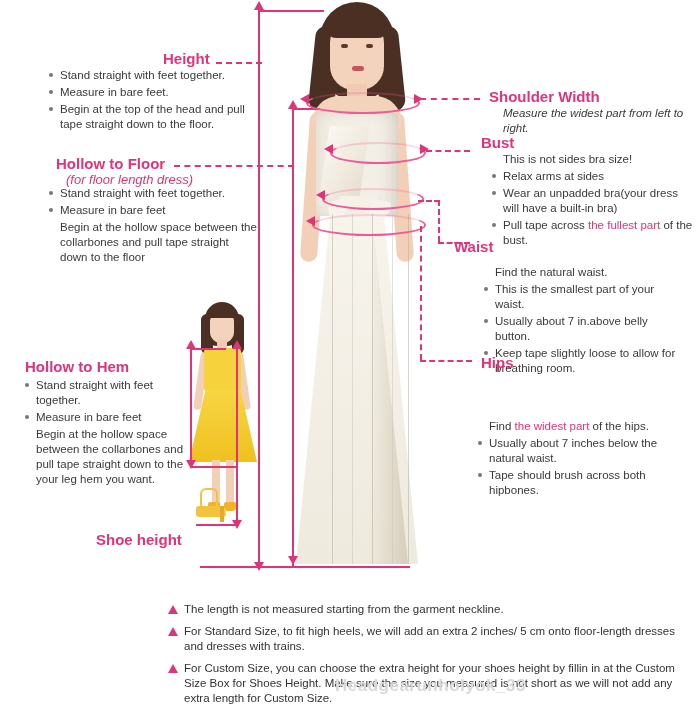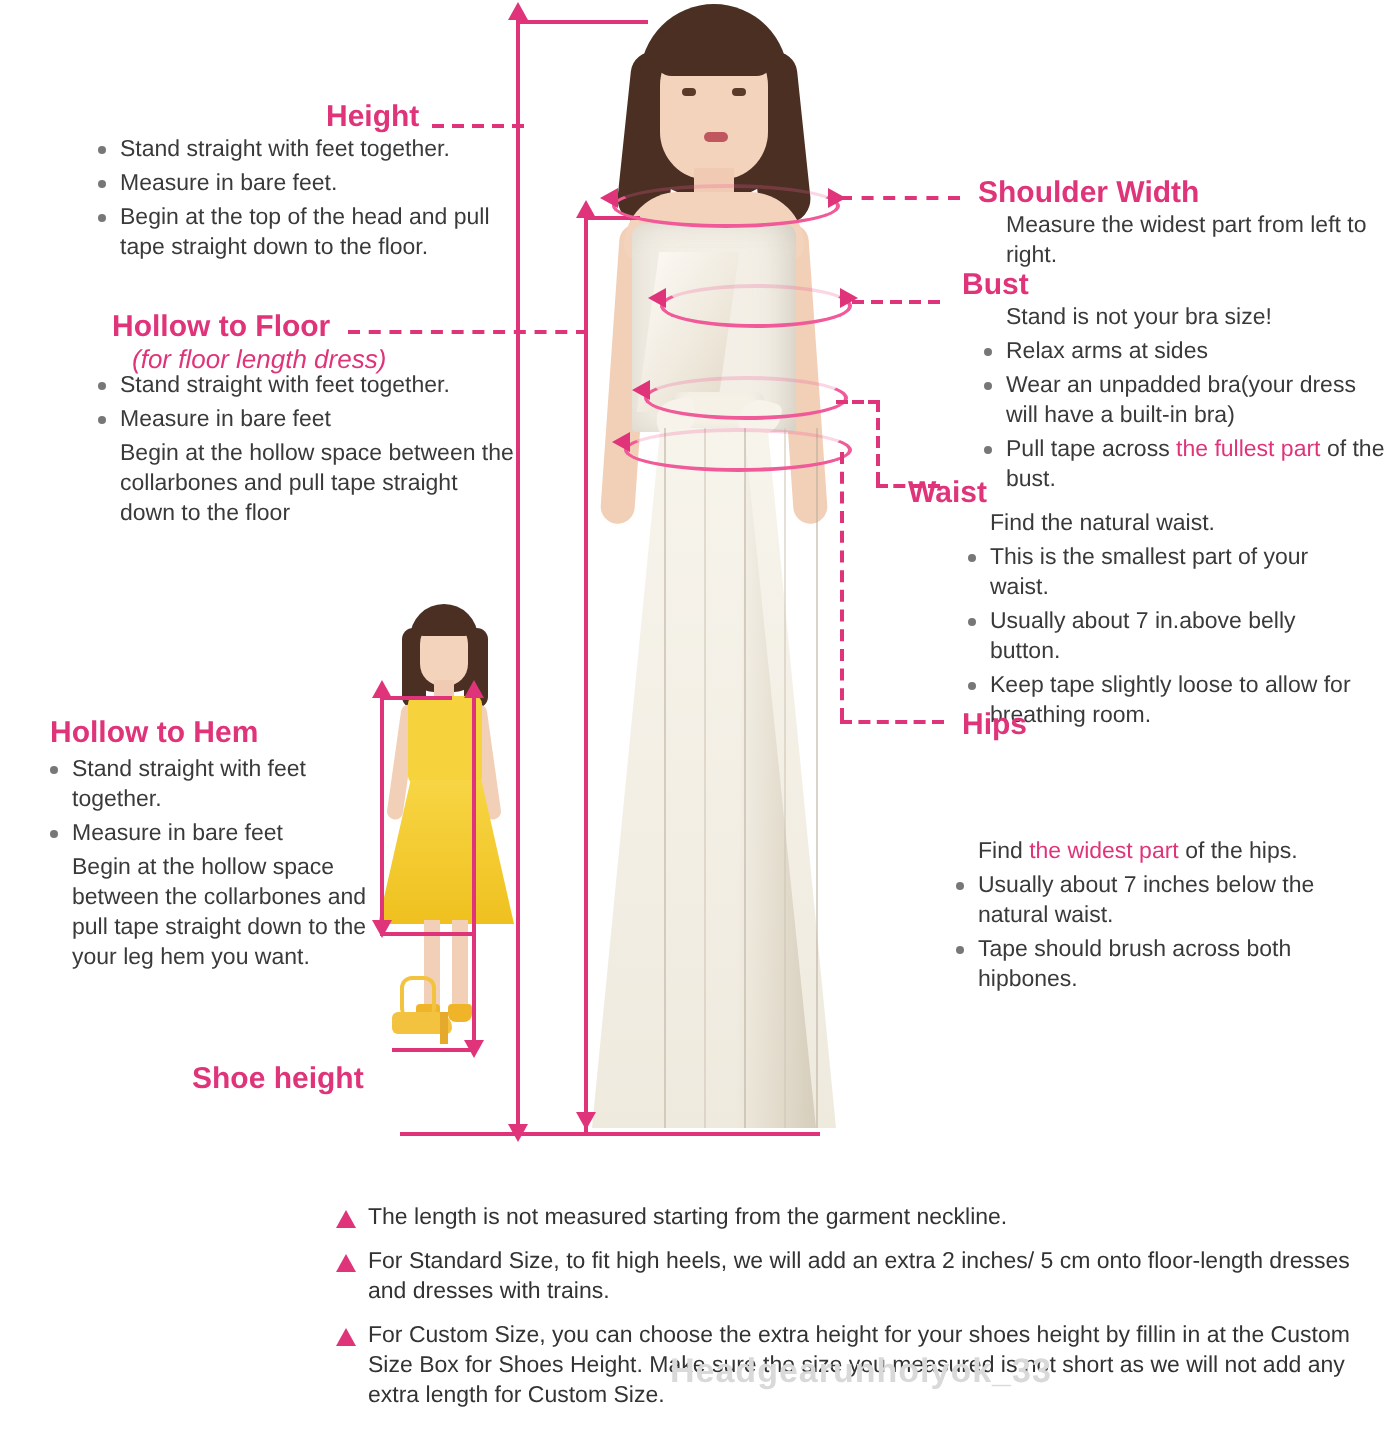--- a/index.html
+++ b/index.html
@@ -278,38 +278,38 @@
     <ul>
       <li>Stand straight with feet together.</li>
       <li>Measure in bare feet</li>
       <li class="nobullet">Begin at the hollow space between the collarbones and pull tape straight down to the your leg hem  you want.</li>
     </ul>
   </div>
 
   <div class="lbl" style="left:96px;top:503px;margin-top:28px;">Shoe height</div>
 
   <div class="lbl" style="left:489px;top:88px;">Shoulder Width</div>
-  <div class="blk" style="left:489px;top:106px;width:206px;">
+  <div class="blk" style="left:489px;top:106px;width:206px;font-style:italic;">
     <ul>
         <li class="nobullet">Measure the widest part from left to right.</li>
       </ul>
   </div>
 
   <div class="lbl" style="left:481px;top:134px;">Bust</div>
   <div class="blk" style="left:489px;top:152px;width:205px;">
     <ul>
-      <li class="nobullet">Stand is not your bra size!</li>
+      <li class="nobullet">This is not sides bra size!</li>
       <li>Relax arms at sides</li>
       <li>Wear an unpadded bra(your dress will have a built-in bra)</li>
       <li>Pull tape across <span class="pink">the fullest part</span> of the bust.</li>
     </ul>
   </div>
 
   <div class="lbl" style="left:454px;top:238px;text-align:center;">Waist</div>
-  <div class="blk" style="left:481px;top:255px;width:200px;">
+  <div class="blk" style="left:481px;top:265px;width:200px;">
     <ul>
       <li class="nobullet">Find the natural waist.</li>
       <li>This is the smallest part of your waist.</li>
       <li>Usually about 7 in.above belly button.</li>
       <li>Keep tape slightly loose to allow for breathing room.</li>
     </ul>
   </div>
 
   <div class="lbl" style="left:481px;top:354px;">Hips</div>
   <div class="blk" style="left:475px;top:371px;width:210px;margin-top:48px;">

